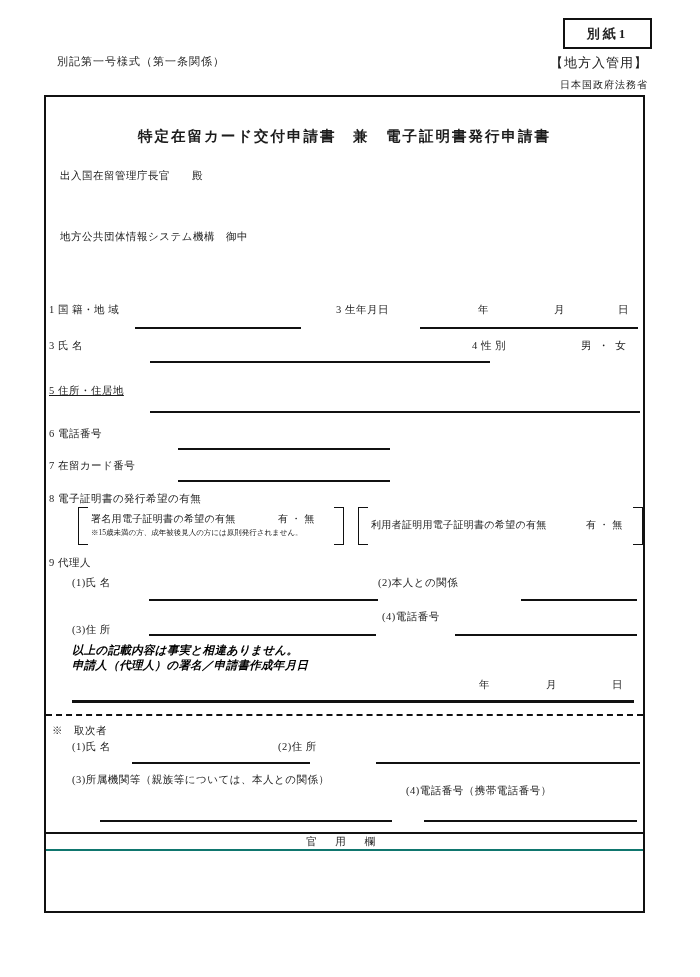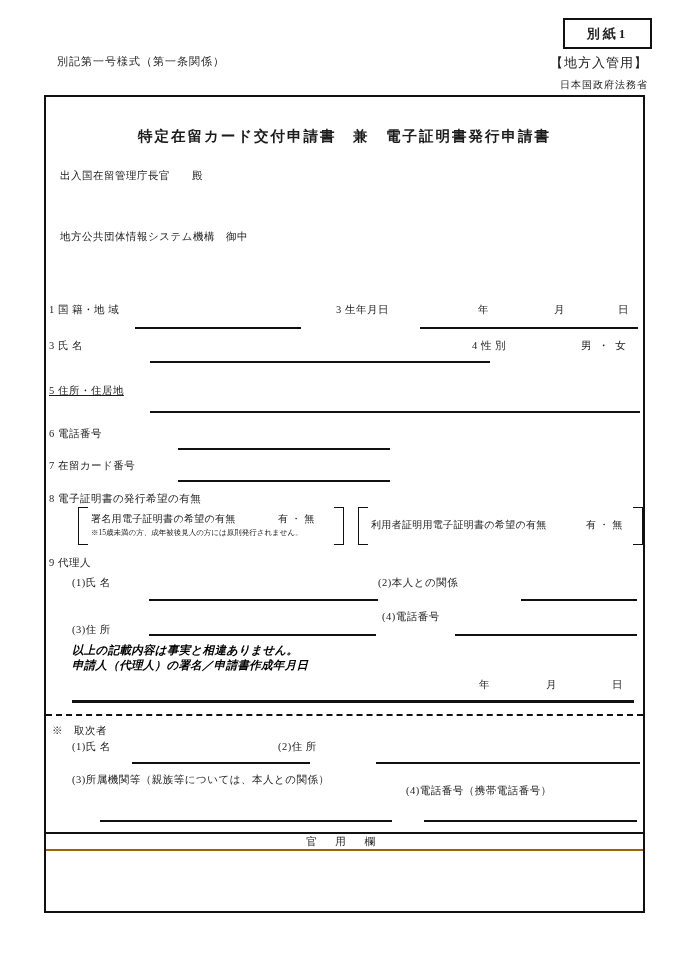--- a/index.html
+++ b/index.html
@@ -41,21 +41,21 @@
   .bkt .t2{position:absolute;left:13px;top:21px;font-size:7.5px;white-space:nowrap;color:#222;}
   .opt{font-size:10px;white-space:nowrap;letter-spacing:2px;}
   
   .decl{
     position:absolute;left:26px;font-family:"Liberation Sans","DejaVu Sans",sans-serif;
     font-weight:bold;font-size:11.5px;white-space:nowrap;letter-spacing:0.3px;color:#000;font-style:italic;
   }
   
   .band{
     position:absolute;left:0;top:735px;width:100%;height:19px;box-sizing:border-box;
-    border-top:2px solid #111;border-bottom:2px solid #a16207;
+    border-top:2px solid #111;border-bottom:2px solid #0f766e;
     display:flex;align-items:center;justify-content:center;
     font-size:10.5px;letter-spacing:8px;
   }
 </style>
 </head>
 <body>
 
 <div class="att-box">
   <span>別紙1</span>
 </div>

